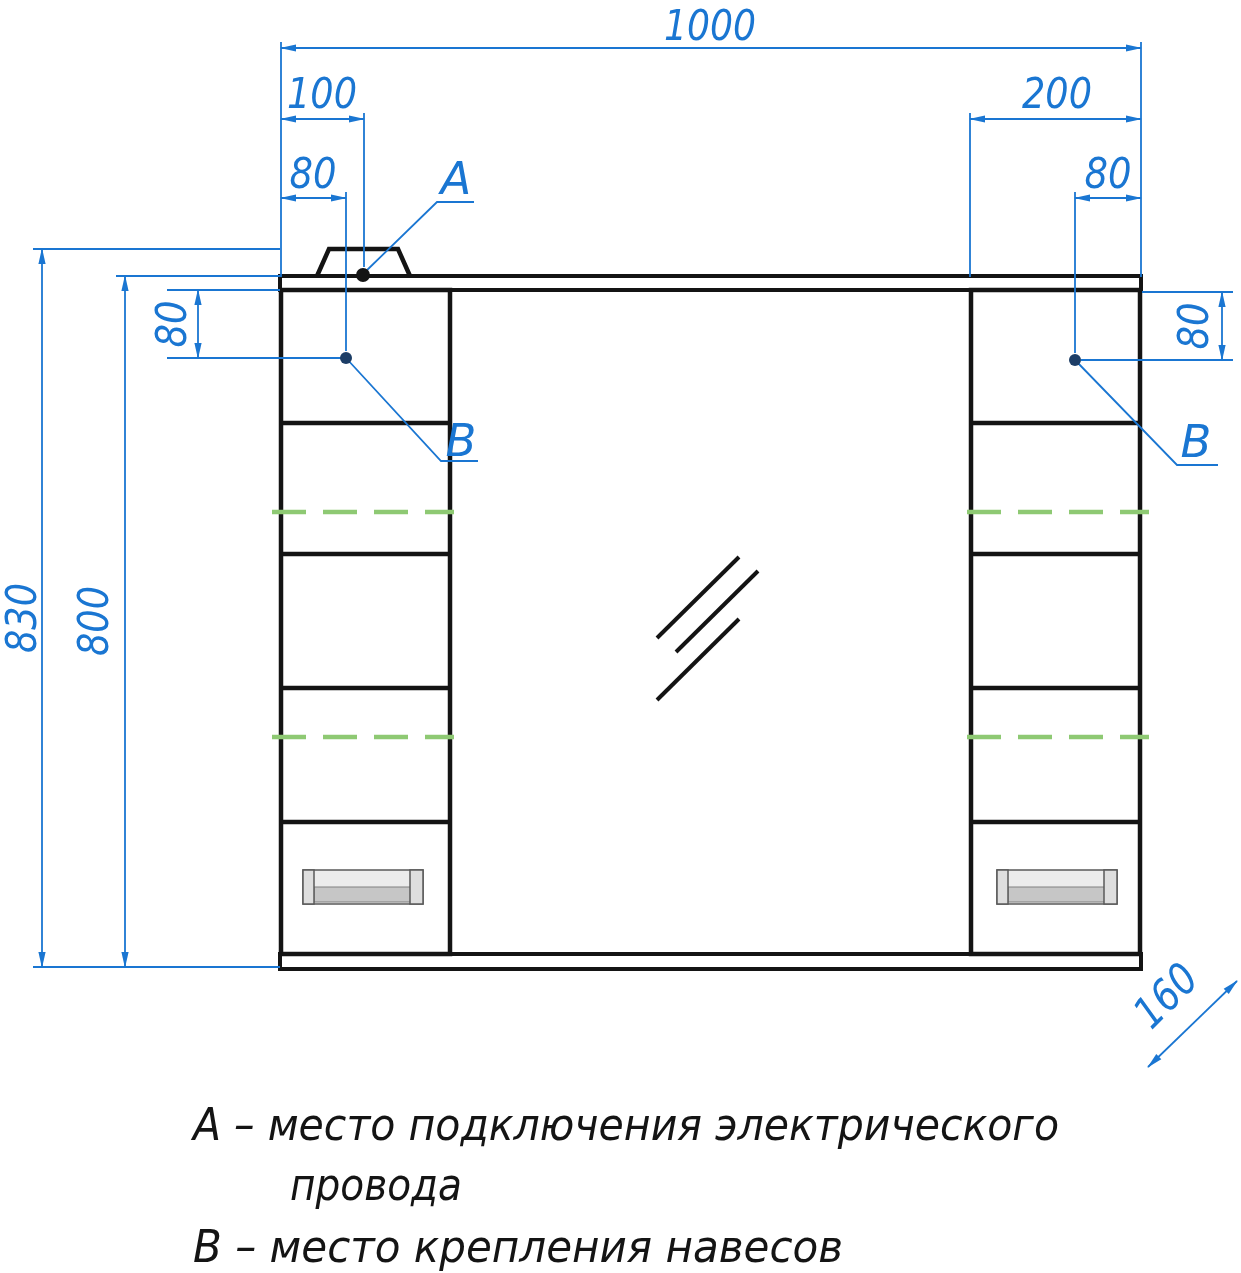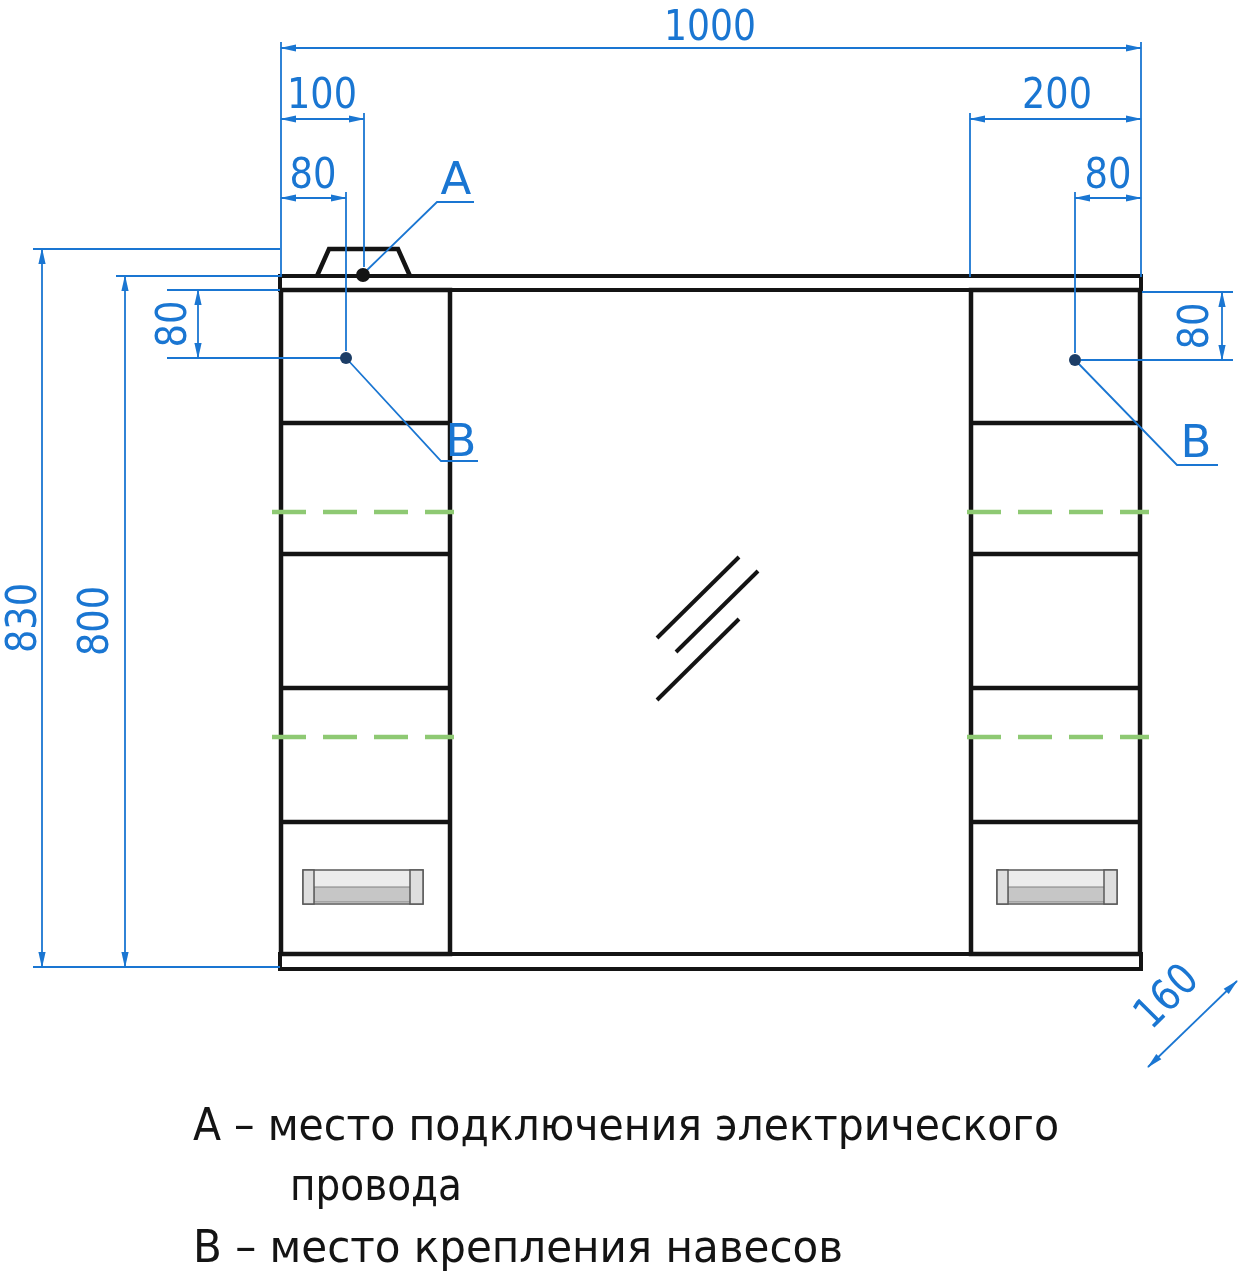--- a/index.html
+++ b/index.html
@@ -9,20 +9,21 @@
     width: 1241px;
     height: 1273px;
     overflow: hidden;
     font-family: "DejaVu Sans", sans-serif;
   }
   #stage {
     position: relative;
     width: 1241px;
     height: 1273px;
     background: #ffffff;
+    font-style: italic;
   }
   svg { display: block; }
   .blk45{ stroke: #141414; stroke-width: 4.5; fill: none; }
   .blk4 { stroke: #141414; stroke-width: 4; fill: none; }
   .blu  { stroke: #1a76d2; stroke-width: 1.8; fill: none; }
   .grn  { stroke: #8ec973; stroke-width: 4.5; fill: none; stroke-dasharray: 34 17; }
   .dimtxt {
     fill: #1a76d2;
     font-size: 43px;
     font-family: "DejaVu Sans", sans-serif;

